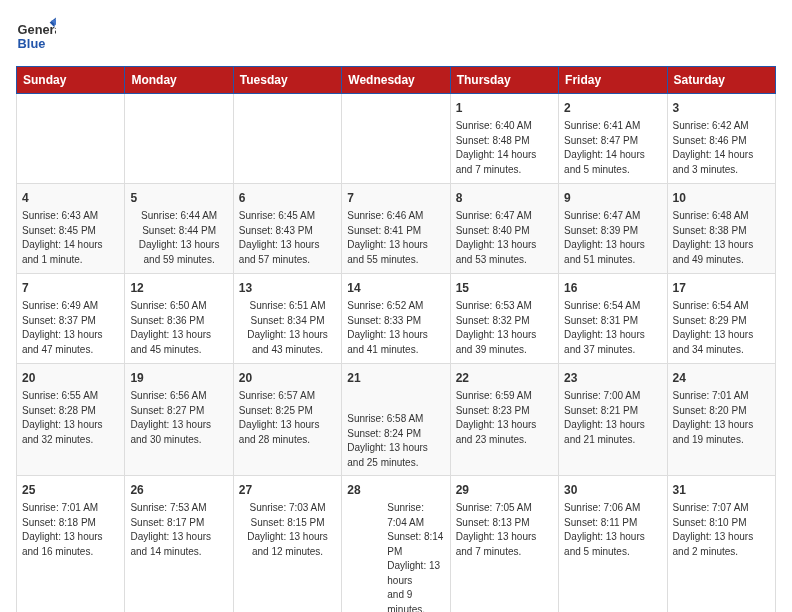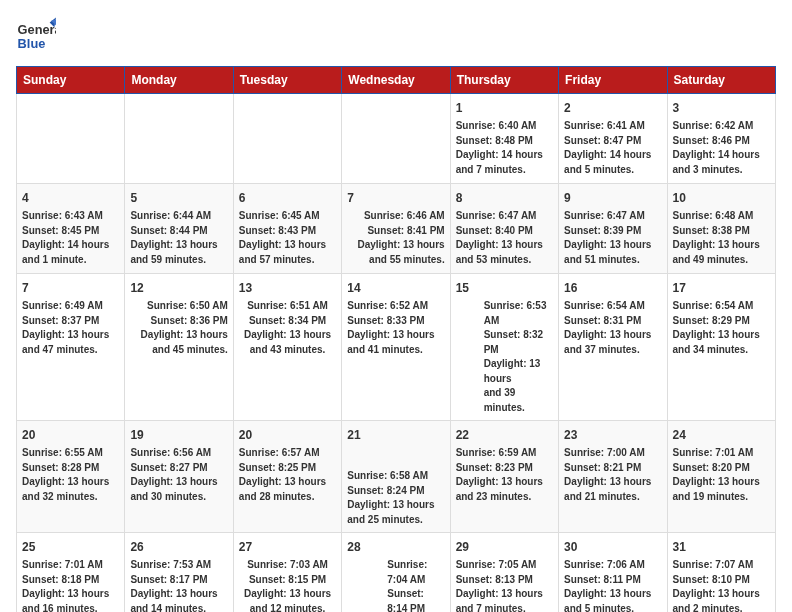--- a/index.html
+++ b/index.html
@@ -69,21 +69,20 @@
     .day-number {
       font-weight: bold;
       font-size: 12px;
       display: block;
       margin-bottom: 2px;
     }
     .day-info {
       font-size: 10px;
       color: #333;
       line-height: 1.45;
-      font-weight: bold;
     }
     .empty-cell {
       background: #fff !important;
     }
     .logo-svg {
       width: 40px;
       height: 40px;
     }
   </style>
 </head>
@@ -149,35 +148,35 @@
       <tr>
         <td>
           <span class="day-number">4</span>
           <div class="day-info" style="white-space: pre-line;">Sunrise: 6:43 AM
 Sunset: 8:45 PM
 Daylight: 14 hours
 and 1 minute.</div>
         </td>
         <td>
           <span class="day-number">5</span>
-          <div class="day-info" style="white-space: pre-line;">Sunrise: 6:44 AM
+          <div class="day-info" style="white-space: pre-line; text-align: center;">Sunrise: 6:44 AM
 Sunset: 8:44 PM
 Daylight: 13 hours
 and 59 minutes.</div>
         </td>
         <td>
           <span class="day-number">6</span>
           <div class="day-info" style="white-space: pre-line;">Sunrise: 6:45 AM
 Sunset: 8:43 PM
 Daylight: 13 hours
 and 57 minutes.</div>
         </td>
         <td>
           <span class="day-number">7</span>
-          <div class="day-info" style="white-space: pre-line; text-align: right;">Sunrise: 6:46 AM
+          <div class="day-info" style="white-space: pre-line;">Sunrise: 6:46 AM
 Sunset: 8:41 PM
 Daylight: 13 hours
 and 55 minutes.</div>
         </td>
         <td>
           <span class="day-number">8</span>
           <div class="day-info" style="white-space: pre-line;">Sunrise: 6:47 AM
 Sunset: 8:40 PM
 Daylight: 13 hours
 and 53 minutes.</div>
@@ -200,42 +199,42 @@
       <tr>
         <td>
           <span class="day-number">7</span>
           <div class="day-info" style="white-space: pre-line;">Sunrise: 6:49 AM
 Sunset: 8:37 PM
 Daylight: 13 hours
 and 47 minutes.</div>
         </td>
         <td>
           <span class="day-number">12</span>
-          <div class="day-info" style="white-space: pre-line; text-align: right;">Sunrise: 6:50 AM
+          <div class="day-info" style="white-space: pre-line;">Sunrise: 6:50 AM
 Sunset: 8:36 PM
 Daylight: 13 hours
 and 45 minutes.</div>
         </td>
         <td>
           <span class="day-number">13</span>
           <div class="day-info" style="white-space: pre-line; text-align: center;">Sunrise: 6:51 AM
 Sunset: 8:34 PM
 Daylight: 13 hours
 and 43 minutes.</div>
         </td>
         <td>
           <span class="day-number">14</span>
           <div class="day-info" style="white-space: pre-line;">Sunrise: 6:52 AM
 Sunset: 8:33 PM
 Daylight: 13 hours
 and 41 minutes.</div>
         </td>
         <td>
           <span class="day-number">15</span>
-          <div class="day-info" style="white-space: pre-line; margin-left: 28px;">Sunrise: 6:53 AM
+          <div class="day-info" style="white-space: pre-line;">Sunrise: 6:53 AM
 Sunset: 8:32 PM
 Daylight: 13 hours
 and 39 minutes.</div>
         </td>
         <td>
           <span class="day-number">16</span>
           <div class="day-info" style="white-space: pre-line;">Sunrise: 6:54 AM
 Sunset: 8:31 PM
 Daylight: 13 hours
 and 37 minutes.</div>

